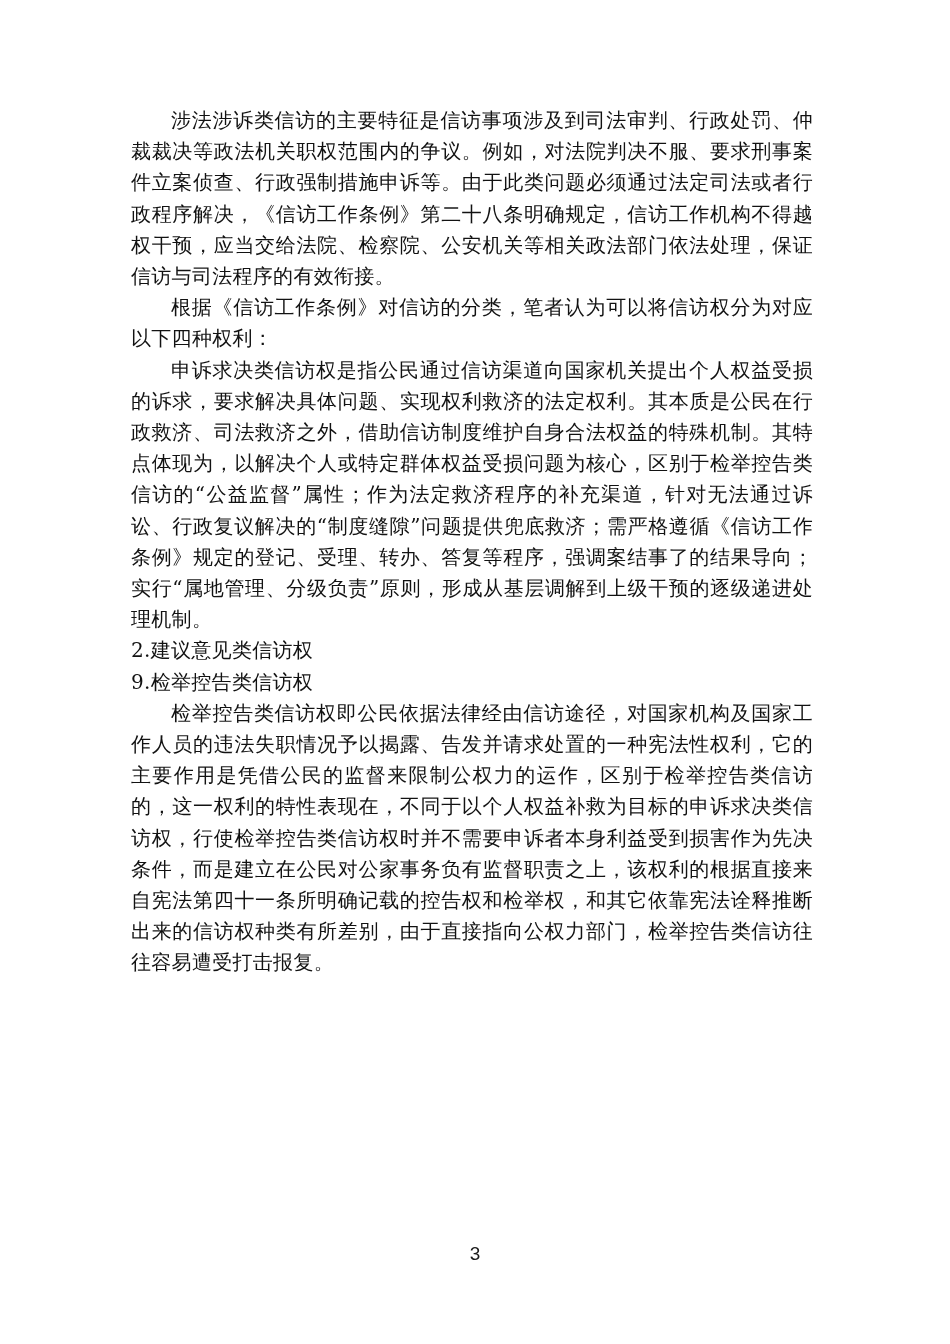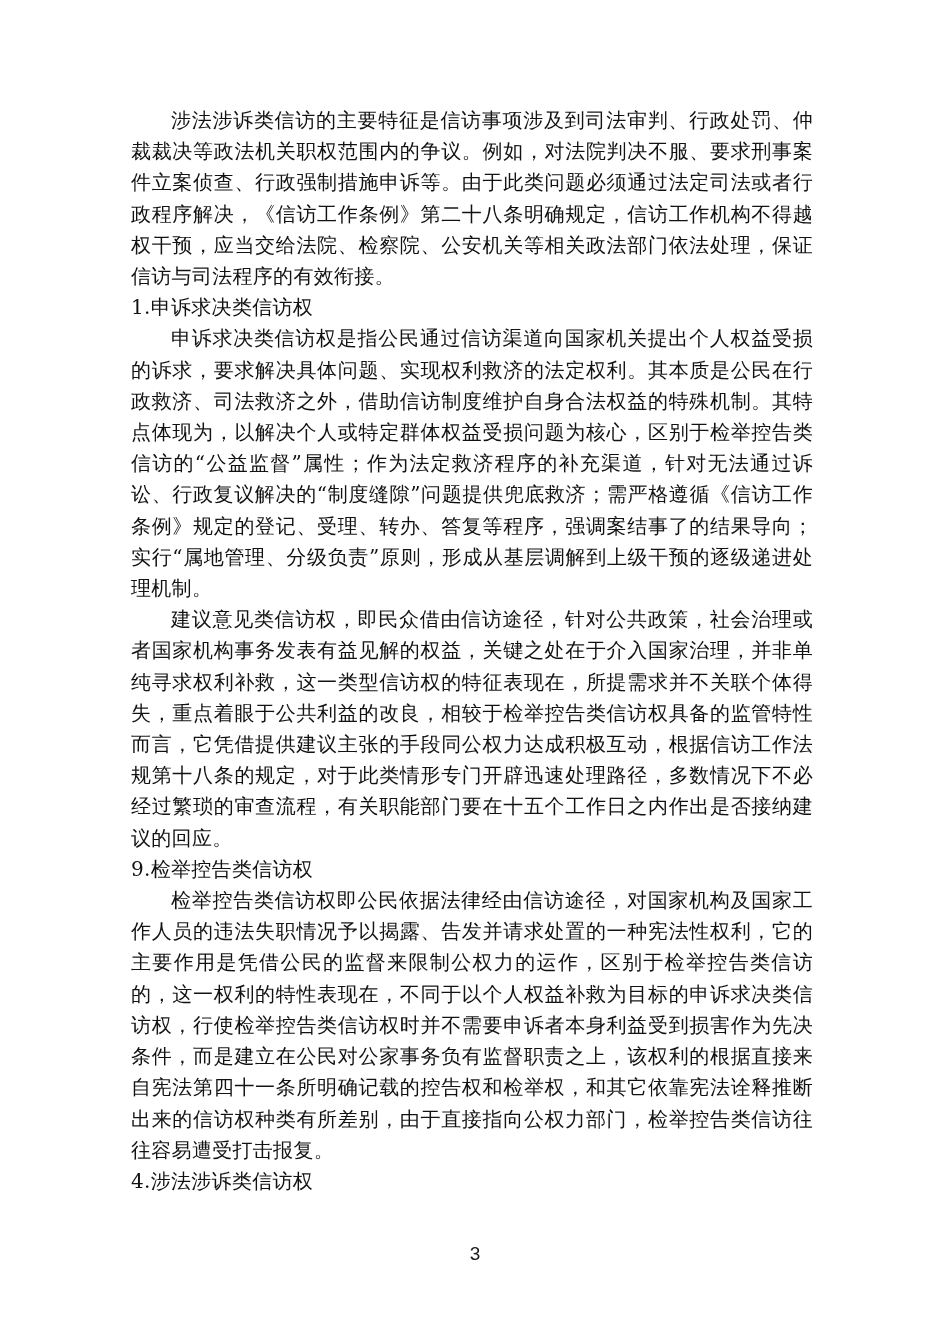--- a/index.html
+++ b/index.html
@@ -47,22 +47,21 @@
     font-size: 19px;
     color: #1a1a1a;
   }
 </style>
 </head>
 <body>
 
 <div class="page">
   <div class="doc-body">
     <p class="para">涉法涉诉类信访的主要特征是信访事项涉及到司法审判、行政处罚、仲裁裁决等政法机关职权范围内的争议。例如，对法院判决不服、要求刑事案件立案侦查、行政强制措施申诉等。由于此类问题必须通过法定司法或者行政程序解决，《信访工作条例》第二十八条明确规定，信访工作机构不得越权干预，应当交给法院、检察院、公安机关等相关政法部门依法处理，保证信访与司法程序的有效衔接。</p>
-    <p class="heading">1.申诉求决类信访权</p>
+    <p class="para">根据《信访工作条例》对信访的分类，笔者认为可以将信访权分为对应以下四种权利：</p>
     <p class="para">申诉求决类信访权是指公民通过信访渠道向国家机关提出个人权益受损的诉求，要求解决具体问题、实现权利救济的法定权利。其本质是公民在行政救济、司法救济之外，借助信访制度维护自身合法权益的特殊机制。其特点体现为，以解决个人或特定群体权益受损问题为核心，区别于检举控告类信访的“公益监督”属性；作为法定救济程序的补充渠道，针对无法通过诉讼、行政复议解决的“制度缝隙”问题提供兜底救济；需严格遵循《信访工作条例》规定的登记、受理、转办、答复等程序，强调案结事了的结果导向；实行“属地管理、分级负责”原则，形成从基层调解到上级干预的逐级递进处理机制。</p>
-    <p class="para">建议意见类信访权，即民众借由信访途径，针对公共政策，社会治理或者国家机构事务发表有益见解的权益，关键之处在于介入国家治理，并非单纯寻求权利补救，这一类型信访权的特征表现在，所提需求并不关联个体得失，重点着眼于公共利益的改良，相较于检举控告类信访权具备的监管特性而言，它凭借提供建议主张的手段同公权力达成积极互动，根据信访工作法规第十八条的规定，对于此类情形专门开辟迅速处理路径，多数情况下不必经过繁琐的审查流程，有关职能部门要在十五个工作日之内作出是否接纳建议的回应。</p>
+    <p class="heading">2.建议意见类信访权</p>
     <p class="heading">9.检举控告类信访权</p>
     <p class="para">检举控告类信访权即公民依据法律经由信访途径，对国家机构及国家工作人员的违法失职情况予以揭露、告发并请求处置的一种宪法性权利，它的主要作用是凭借公民的监督来限制公权力的运作，区别于检举控告类信访的，这一权利的特性表现在，不同于以个人权益补救为目标的申诉求决类信访权，行使检举控告类信访权时并不需要申诉者本身利益受到损害作为先决条件，而是建立在公民对公家事务负有监督职责之上，该权利的根据直接来自宪法第四十一条所明确记载的控告权和检举权，和其它依靠宪法诠释推断出来的信访权种类有所差别，由于直接指向公权力部门，检举控告类信访往往容易遭受打击报复。</p>
-    <p class="heading">4.涉法涉诉类信访权</p>
   </div>
 
   <div class="page-footer">3</div>
 </div>
 
 </body></html>

